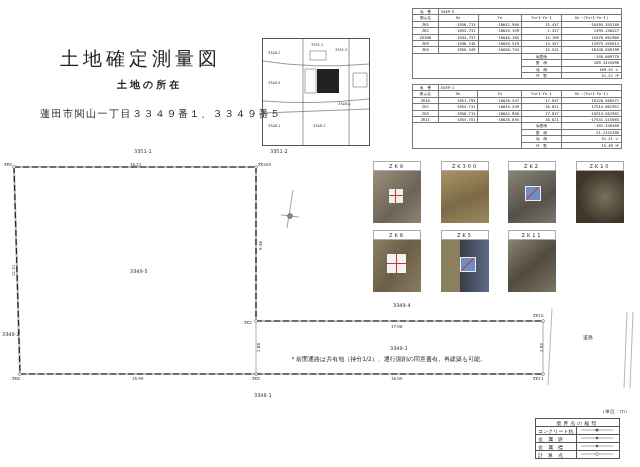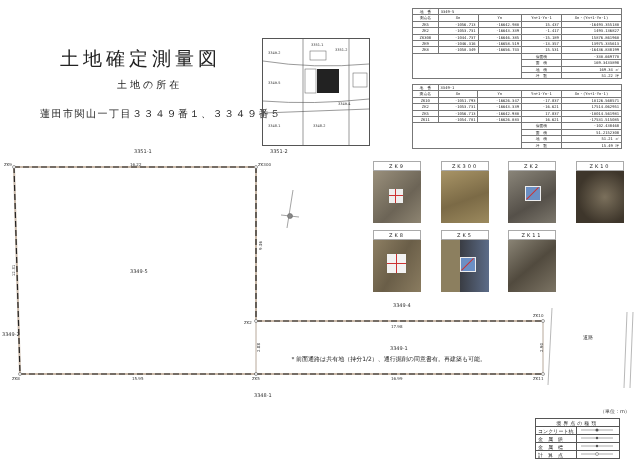--- a/index.html
+++ b/index.html
@@ -1,19 +1,19 @@
 <!DOCTYPE html>
 <html><head>
 <meta charset="utf-8">
 <style>
   html, body { margin:0; padding:0; background:#fff; }
   body { width:640px; height:467px; position:relative; overflow:hidden; font-family:"DejaVu Sans", sans-serif; color:#222; }
   .abs { position:absolute; }
   .title { left:60px; top:46px; font-size:19px; letter-spacing:4px; font-family:Liberation Sans, sans-serif; }
-  .loc-label { left:117px; top:78px; font-size:10px; letter-spacing:3px; }
+  .loc-label { left:117px; top:78px; font-size:10px; letter-spacing:3px;font-weight:bold; }
   .loc-addr { left:40px; top:98px; font-size:10px; letter-spacing:1.5px;margin-top:9px; }
   table.coord { position:absolute; border-collapse:collapse; font-size:3.8px; font-family:"DejaVu Sans Mono", monospace; }
   table.coord td { border:0.5px solid #777; padding:0 2px; height:5.4px; line-height:5.4px; white-space:nowrap; }
   table.coord td.num { text-align:right; }
   table.coord td.ctr { text-align:center; }
   .sketch { left:262px; top:38px; width:106px; height:106px; border:1px solid #555; }
   .photo { position:absolute; width:48px; height:60px; }
   .photo .cap { height:8px; background:#fff; border:0.5px solid #aaa; font-size:5px; text-align:center; line-height:8px; letter-spacing:2px; }
   .photo .img { height:52px; }
   .lbl { position:absolute; font-size:5px; color:#333; white-space:nowrap; }

